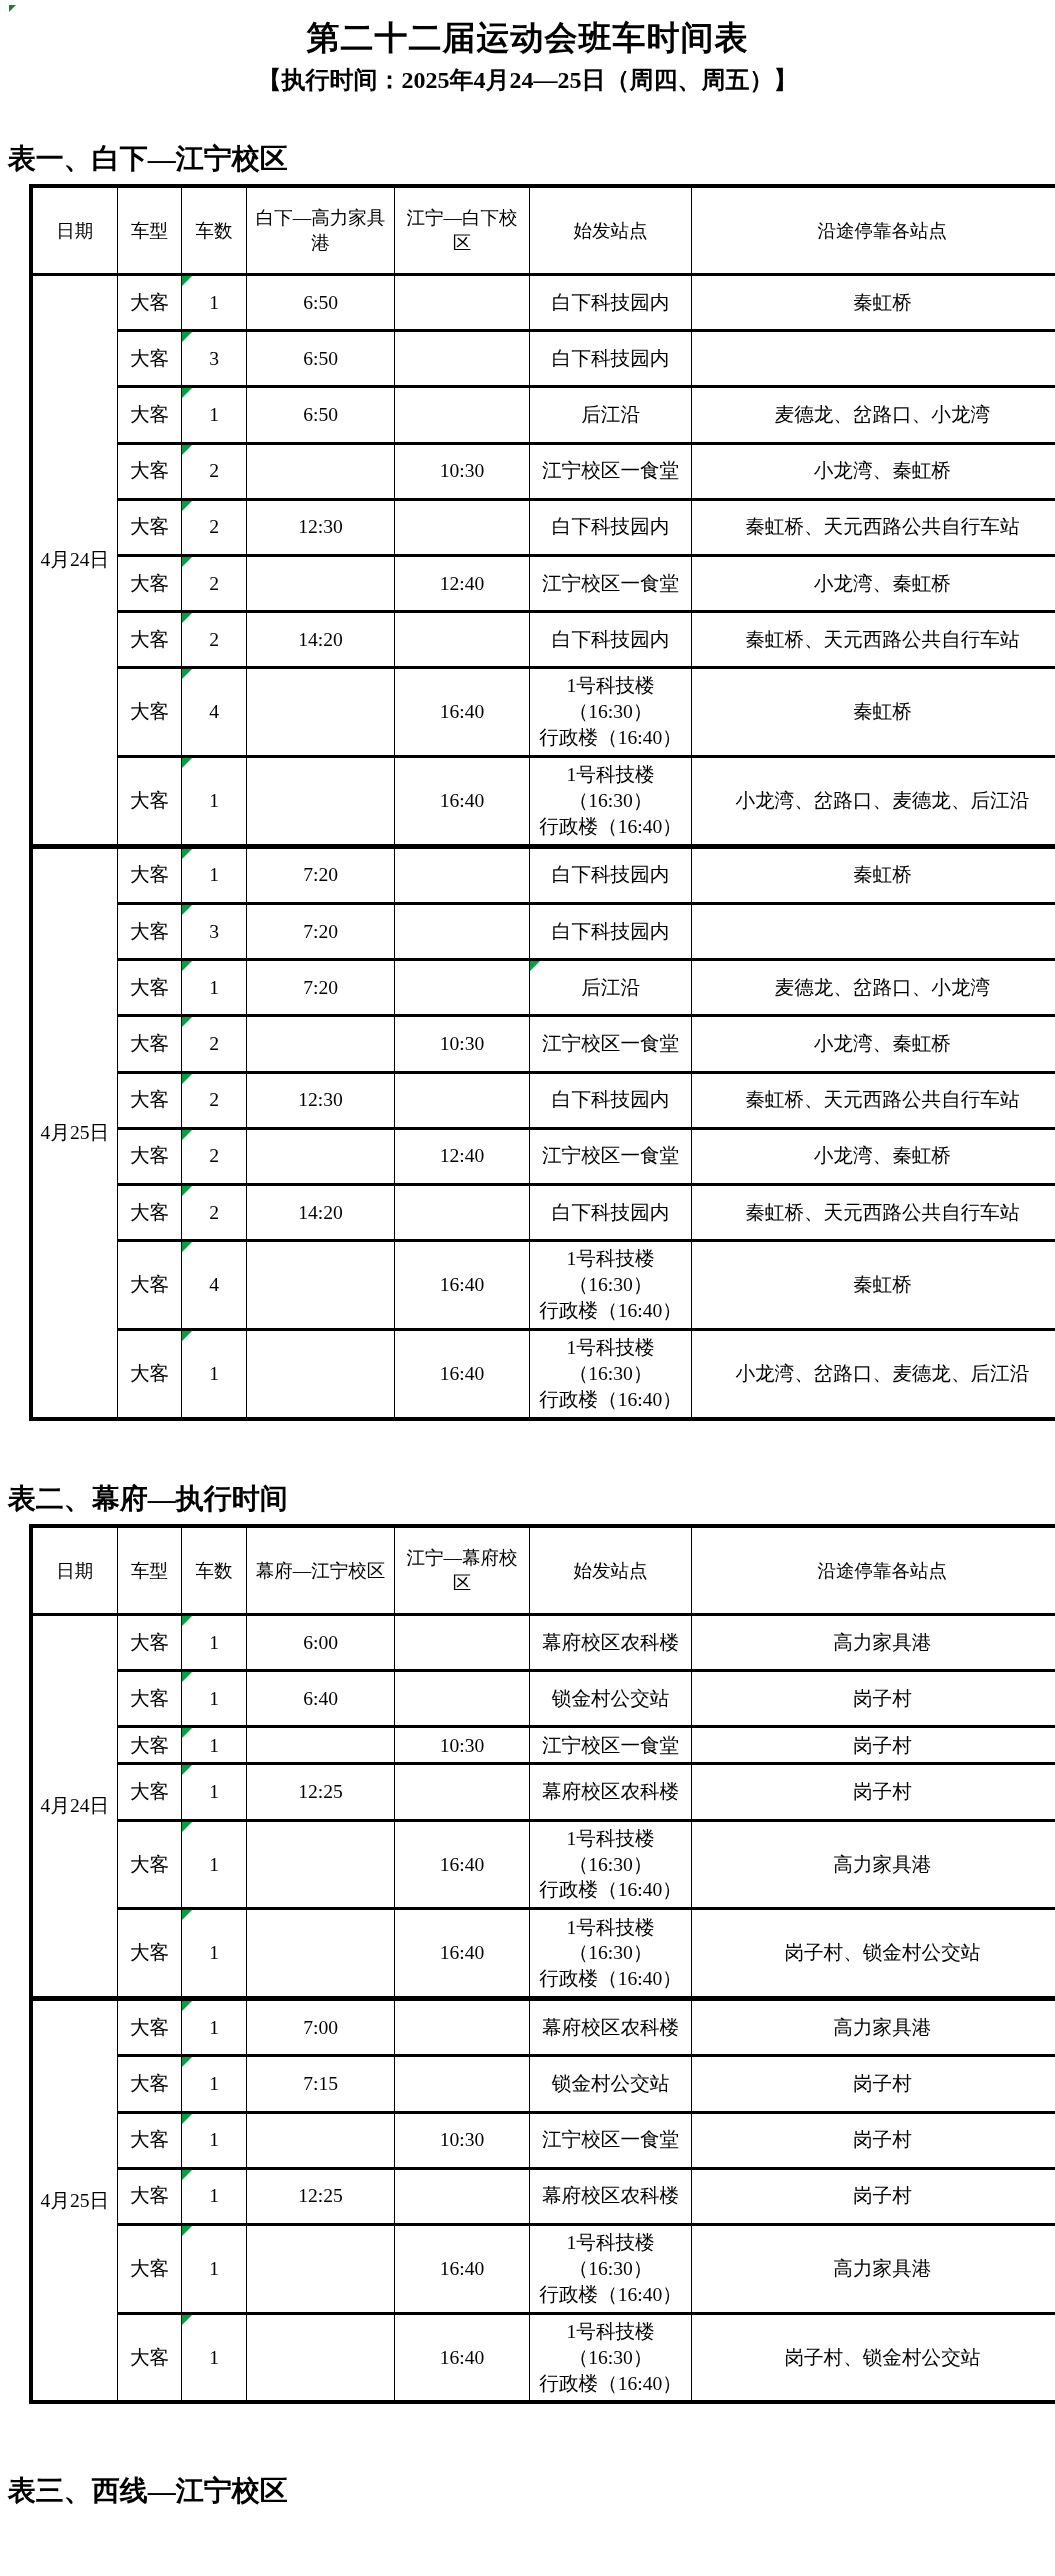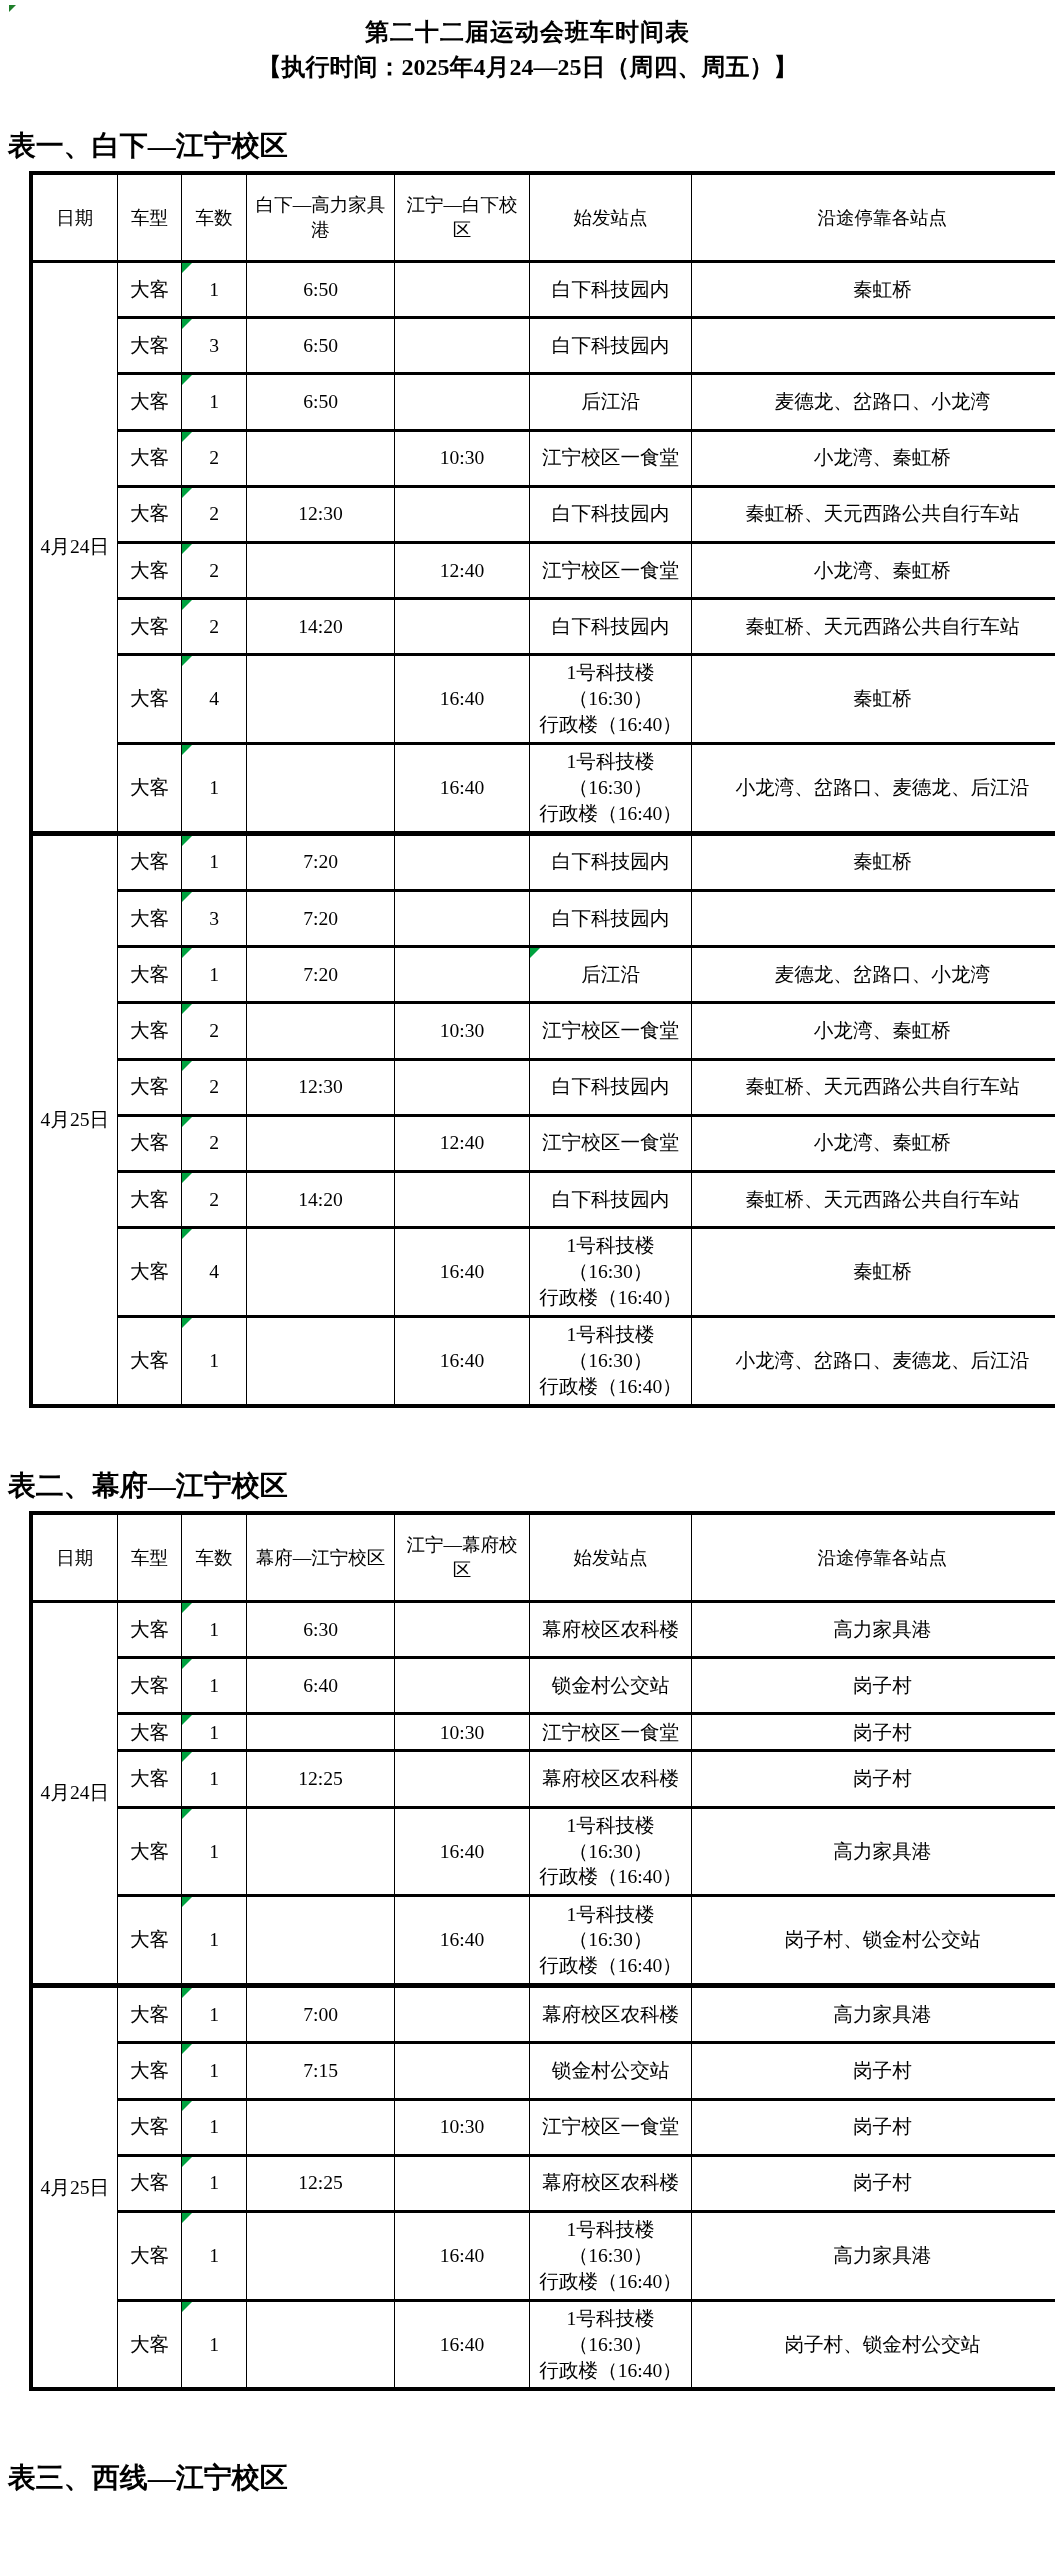--- a/index.html
+++ b/index.html
@@ -9,21 +9,21 @@
     color:#000;
     position:relative;
   }
   .corner-flag{
     position:absolute;left:8.8px;top:4.6px;width:0;height:0;
     border-top:7.7px solid #1E7F2A;border-right:7.7px solid transparent;
   }
   .page-title{
     margin:15.5px 0 3.1px 0;
     text-align:center;
-    font-size:24px;
+    font-size:33px;
     font-weight:bold;
     letter-spacing:1px;
   }
   .subtitle{
     text-align:center;
     font-size:24px;
     font-weight:bold;
   }
   #tables{margin-left:4.6px;}
   .table-label{
@@ -252,21 +252,21 @@
           <td data-name="count-cell">1<span class="cell-flag" data-name="cell-corner-marker-icon"></span></td>
           <td data-name="depart-time-cell"></td>
           <td data-name="return-time-cell">16:40</td>
           <td data-name="origin-cell">1号科技楼
 （16:30）
 行政楼（16:40）</td>
           <td data-name="stops-cell">小龙湾、岔路口、麦德龙、后江沿</td>
         </tr>
       </tbody>
     </table>
-    <div class="table-label l1" data-name="table-label">表二、幕府—江宁校区</div>
+    <div class="table-label l1" data-name="table-label">表二、幕府—执行时间</div>
     <table class="sched" data-name="schedule-table">
       <colgroup>
         <col style="width: 87px;">
         <col style="width: 64px;">
         <col style="width: 65px;">
         <col style="width: 148px;">
         <col style="width: 135px;">
         <col style="width: 162px;">
         <col style="width: 383px;">
       </colgroup>
@@ -279,21 +279,21 @@
           <th data-name="column-header">江宁—幕府校区</th>
           <th data-name="column-header">始发站点</th>
           <th data-name="column-header">沿途停靠各站点</th>
         </tr>
       </thead>
       <tbody>
         <tr data-name="schedule-row">
           <td rowspan="6" data-name="date-cell">4月24日</td>
           <td data-name="vehicle-cell">大客</td>
           <td data-name="count-cell">1<span class="cell-flag" data-name="cell-corner-marker-icon"></span></td>
-          <td data-name="depart-time-cell">6:30</td>
+          <td data-name="depart-time-cell">6:00</td>
           <td data-name="return-time-cell"></td>
           <td data-name="origin-cell">幕府校区农科楼</td>
           <td data-name="stops-cell">高力家具港</td>
         </tr>
         <tr data-name="schedule-row">
           <td data-name="vehicle-cell">大客</td>
           <td data-name="count-cell">1<span class="cell-flag" data-name="cell-corner-marker-icon"></span></td>
           <td data-name="depart-time-cell">6:40</td>
           <td data-name="return-time-cell"></td>
           <td data-name="origin-cell">锁金村公交站</td>

